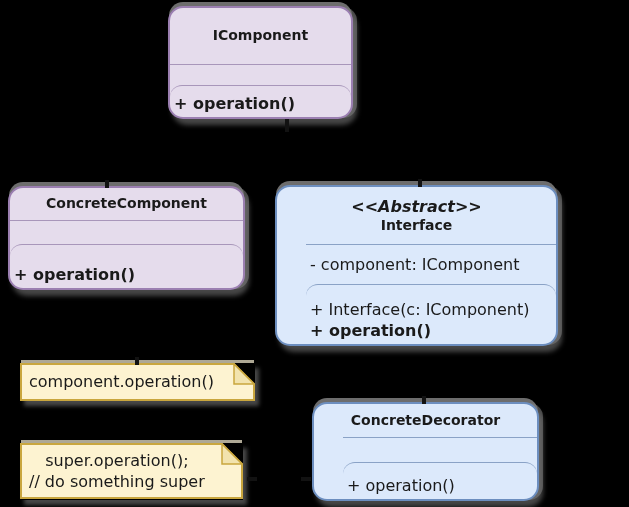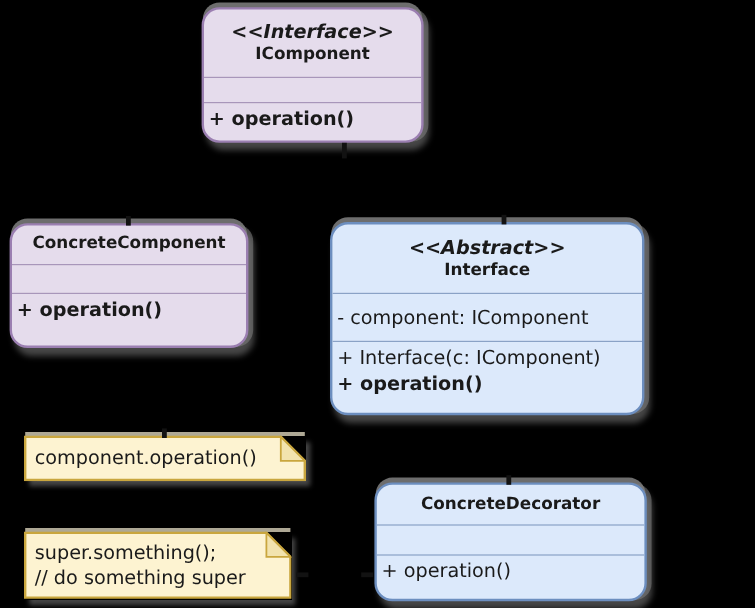--- a/index.html
+++ b/index.html
@@ -32,32 +32,32 @@
   }
   .uml-class.blue {
     background: var(--blue-fill);
     border-color: var(--blue-border);
     box-shadow: 0 -5px 0 -1px rgba(128,128,128,0.85),
                 5px 0 0 -1px rgba(128,128,128,0.55),
                 4px 6px 5px rgba(75,75,75,0.95);
   }
   .sec { box-sizing: border-box; }
   .purple .sec + .sec { border-top: 1px solid #a896ba; }
-  .blue   .sec + .sec { border-top: 1px solid #8aa2c6; }
+  .blue   .sec + .sec { border-top: 1px solid #8aa2c6; margin-left: 29px; }
   .sec.title {
     display: flex;
     flex-direction: column;
     align-items: center;
     justify-content: center;
     text-align: center;
     line-height: 1.25;
   }
   .stereotype { font-style: italic; font-size: 16px; font-weight: 600; }
   .cls-name   { font-weight: bold; font-size: 14px; }
-  .sec.methods { flex: 1 1 auto; display: flex; flex-direction: column; justify-content: flex-start; padding: 2px 4px; }
+  .sec.methods { flex: 1 1 auto; display: flex; flex-direction: column; justify-content: flex-end; padding: 2px 4px; border-radius: 12px; }
   .member { font-size: 16px; line-height: 1.35; white-space: nowrap; }
   .member.bold { font-weight: bold; }
 
   
   .note {
     position: absolute;
     box-shadow: 0 -4px 0 -1px rgba(205,198,175,0.85),
                 4px 5px 4px rgba(75,75,75,0.95);
   }
   .note svg { display: block; }
@@ -67,52 +67,52 @@
     position: absolute;
     left: 9px;
     top: 0;
     height: 100%;
     display: flex;
     flex-direction: column;
     justify-content: center;
     font-size: 16px;
     line-height: 1.3;
     white-space: nowrap;
+    text-align: center;
   }
 
   
   .stub { position: absolute; background: #121212; z-index: 5; }
 </style>
 </head>
 <body>
 
 <div id="stage">
 
   <div class="uml-class purple" style="left:168px; top:6px; width:185px; height:113px;">
     <div class="sec title" style="height:56px;">
-      <div class="stereotype">&lt;&lt;Interface&gt;&gt;</div>
       <div class="cls-name">IComponent</div>
     </div>
     <div class="sec attrs" style="height:21px;"></div>
     <div class="sec methods">
       <div class="member bold">+ operation()</div>
     </div>
   </div>
 
-  <div class="uml-class purple" style="left:8px; top:186px; width:199px; height:104px;">
+  <div class="uml-class purple" style="left:8px; top:186px; width:237px; height:104px;">
     <div class="sec title" style="height:32px;">
       <div class="cls-name">ConcreteComponent</div>
     </div>
     <div class="sec attrs" style="height:24px;"></div>
     <div class="sec methods">
       <div class="member bold">+ operation()</div>
     </div>
   </div>
 
-  <div class="uml-class blue" style="left:275px; top:185px; width:262px; height:161px;">
+  <div class="uml-class blue" style="left:275px; top:185px; width:283px; height:161px;">
     <div class="sec title" style="height:57px;">
       <div class="stereotype">&lt;&lt;Abstract&gt;&gt;</div>
       <div class="cls-name">Interface</div>
     </div>
     <div class="sec attrs" style="height:40px; display:flex; align-items:center; padding:0 4px;">
       <div class="member">- component: IComponent</div>
     </div>
     <div class="sec methods">
       <div class="member">+ Interface(c: IComponent)</div>
       <div class="member bold">+ operation()</div>
@@ -138,21 +138,21 @@
       <div>component.operation()</div>
     </div>
   </div>
 
   <div class="note" style="left:20px; top:443px; width:223px; height:57px;">
     <svg viewBox="0 0 223 57" width="223" height="57">
       <polygon class="body" points="1,1 202,1 222,21 222,55 1,55"></polygon>
       <polygon class="flap" points="202,1 222,21 202,21"></polygon>
     </svg>
     <div class="note-text">
-      <div>super.something();</div>
+      <div>super.operation();</div>
       <div>// do something super</div>
     </div>
   </div>
 
   <div class="stub" style="left:285px; top:119px; width:4px; height:13px;"></div>
   <div class="stub" style="left:105px; top:180px; width:4px; height:8px;"></div>
   <div class="stub" style="left:418px; top:179px; width:4px; height:8px;"></div>
   <div class="stub" style="left:422px; top:396px; width:4px; height:8px;"></div>
   <div class="stub" style="left:135px; top:357px; width:4px; height:8px;"></div>
   <div class="stub" style="left:247px; top:477px; width:10px; height:4px;"></div>

